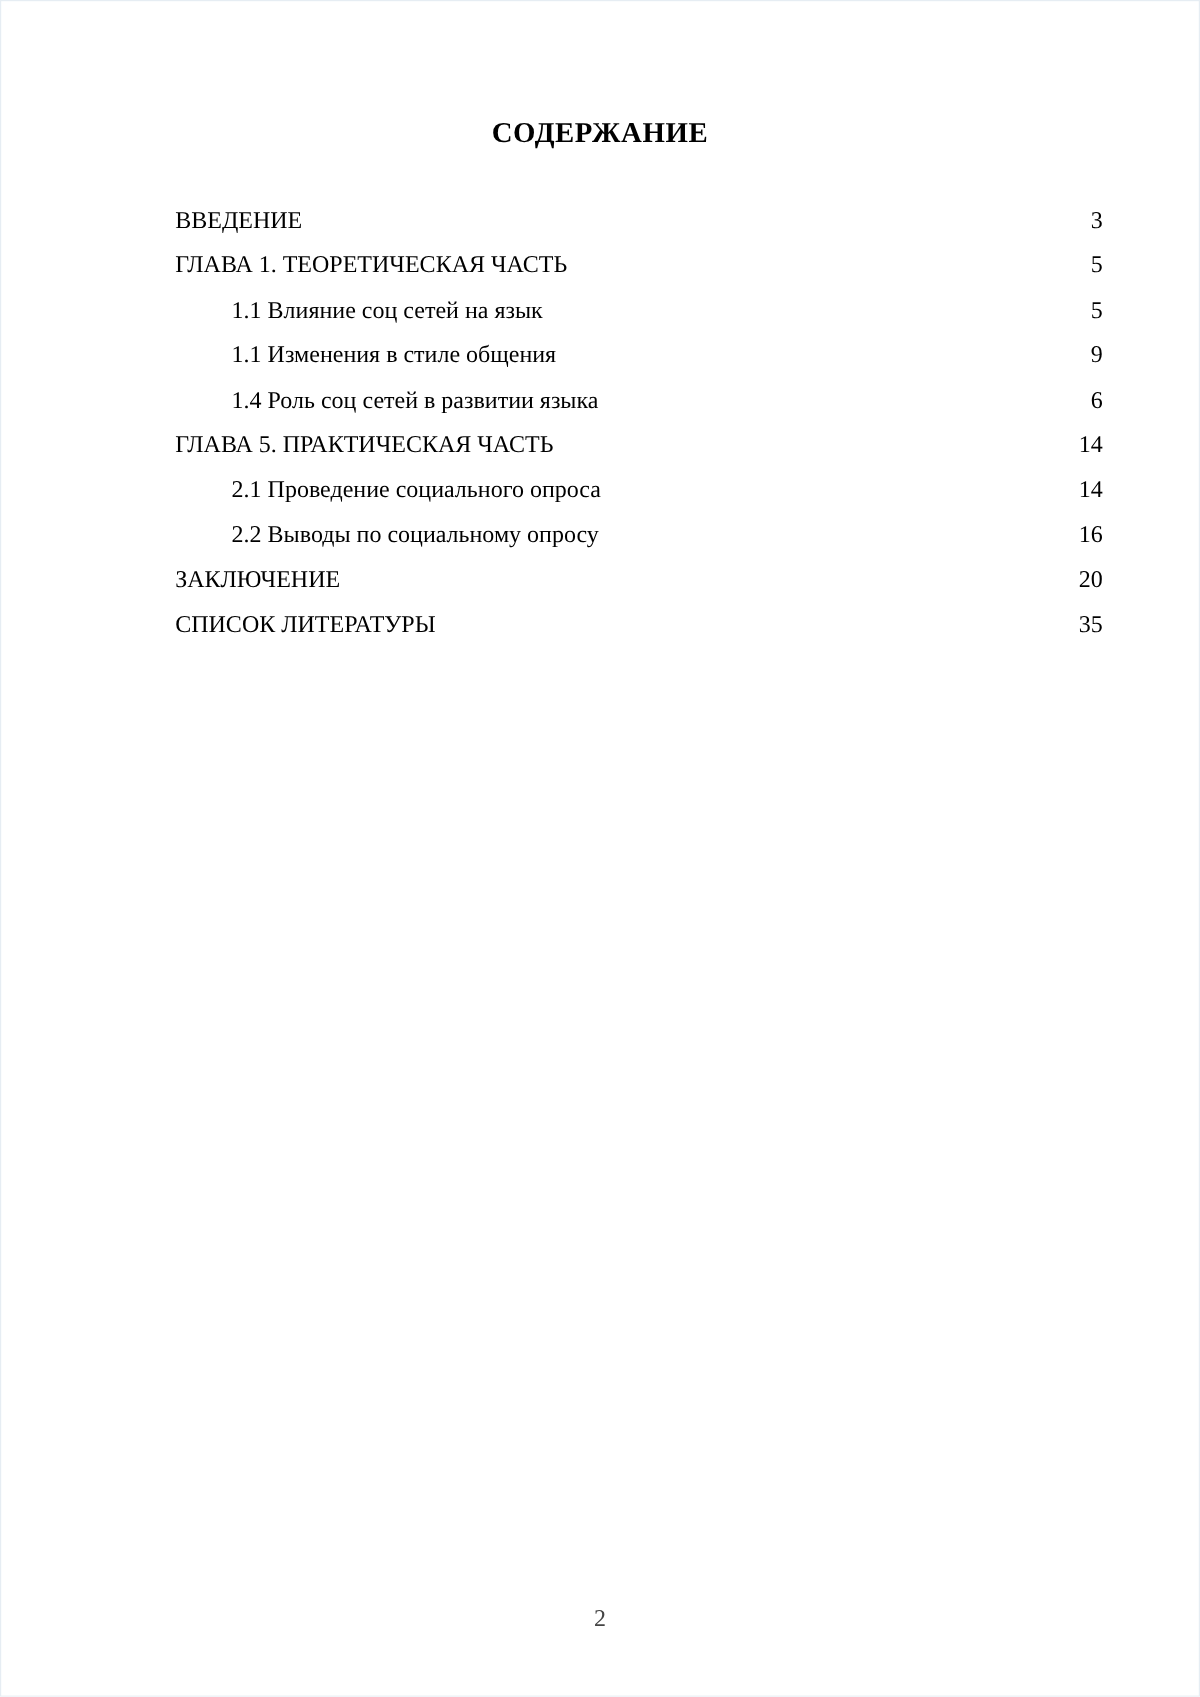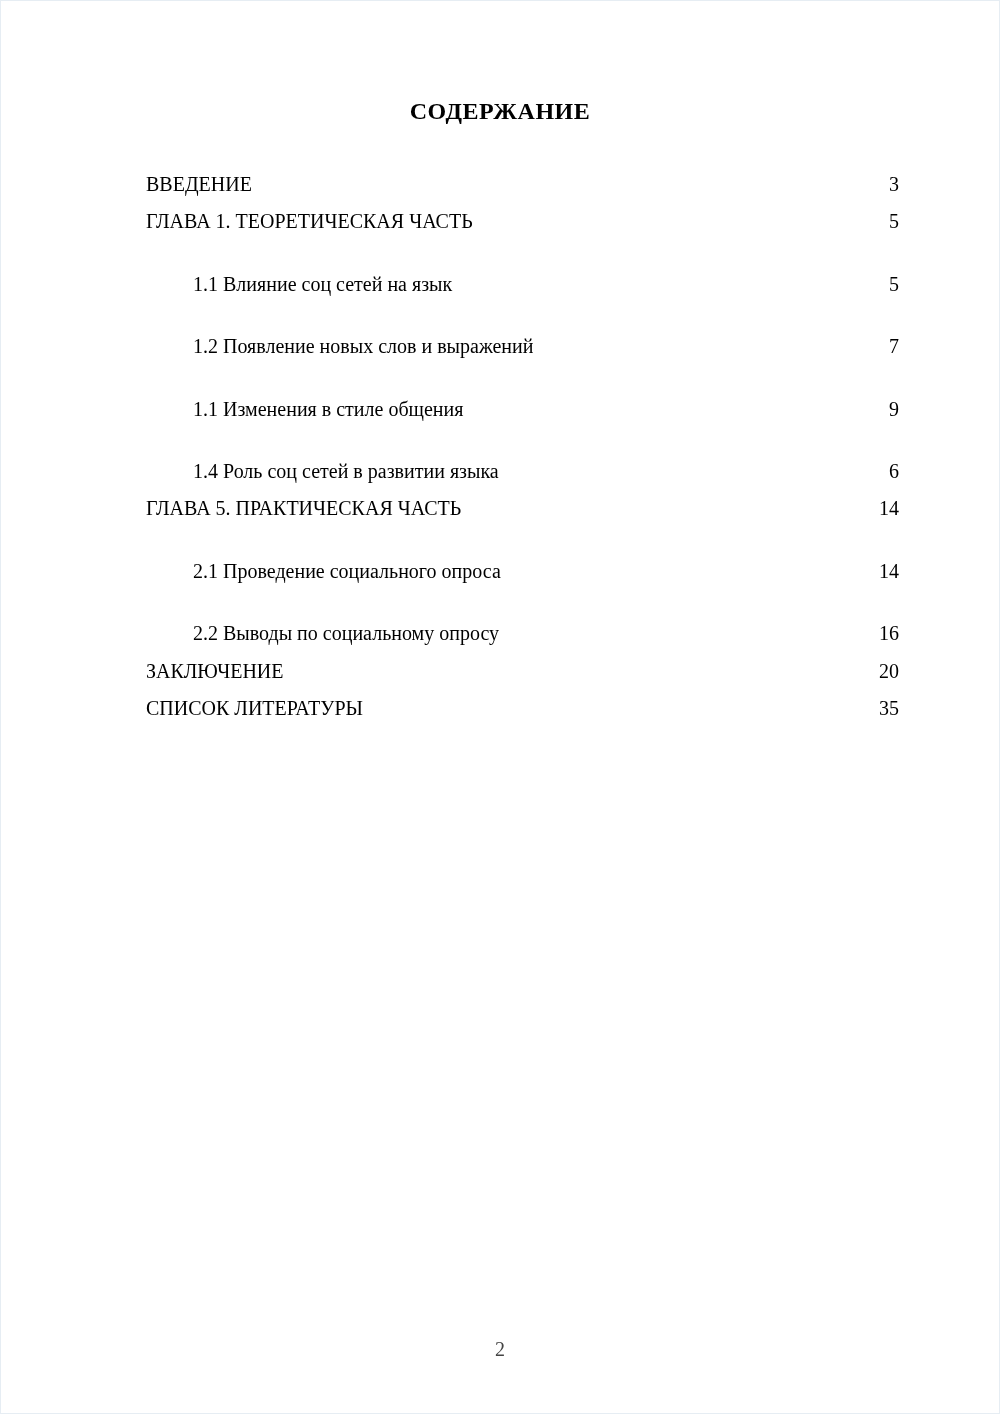--- a/index.html
+++ b/index.html
@@ -22,31 +22,31 @@
     width: 100%;
     text-align: center;
     font-size: 24px;
     font-weight: bold;
     letter-spacing: 0.5px;
   }
   .toc {
     position: absolute;
     top: 165px;
     left: 145px;
-    right: 100px;
+    right: 80px;
   }
   .toc-row {
     display: flex;
     justify-content: space-between;
     align-items: baseline;
     height: 37.4px;
     font-size: 20px;
     line-height: 37.4px;
   }
-  .toc-row.level-1 { padding-left: 47px; margin-top: 25px; }
+  .toc-row.level-1 { padding-left: 47px; }
   .toc-entry-label { white-space: nowrap; }
   .toc-entry-page { white-space: nowrap; text-align: right; }
   .page-number {
     position: absolute;
     bottom: 52px;
     left: 0;
     width: 100%;
     text-align: center;
     font-size: 20px;
     color: #444444;
@@ -64,24 +64,20 @@
       <span class="toc-entry-label">ВВЕДЕНИЕ</span>
       <span class="toc-entry-page">3</span>
     </div>
       <div class="toc-row level-0">
       <span class="toc-entry-label">ГЛАВА 1. ТЕОРЕТИЧЕСКАЯ ЧАСТЬ</span>
       <span class="toc-entry-page">5</span>
     </div>
       <div class="toc-row level-1">
       <span class="toc-entry-label">1.1 Влияние соц сетей на язык</span>
       <span class="toc-entry-page">5</span>
-    </div>
-      <div class="toc-row level-1">
-      <span class="toc-entry-label">1.2 Появление новых слов и выражений</span>
-      <span class="toc-entry-page">7</span>
     </div>
       <div class="toc-row level-1">
       <span class="toc-entry-label">1.1 Изменения в стиле общения</span>
       <span class="toc-entry-page">9</span>
     </div>
       <div class="toc-row level-1">
       <span class="toc-entry-label">1.4 Роль соц сетей в развитии языка</span>
       <span class="toc-entry-page">6</span>
     </div>
       <div class="toc-row level-0">

